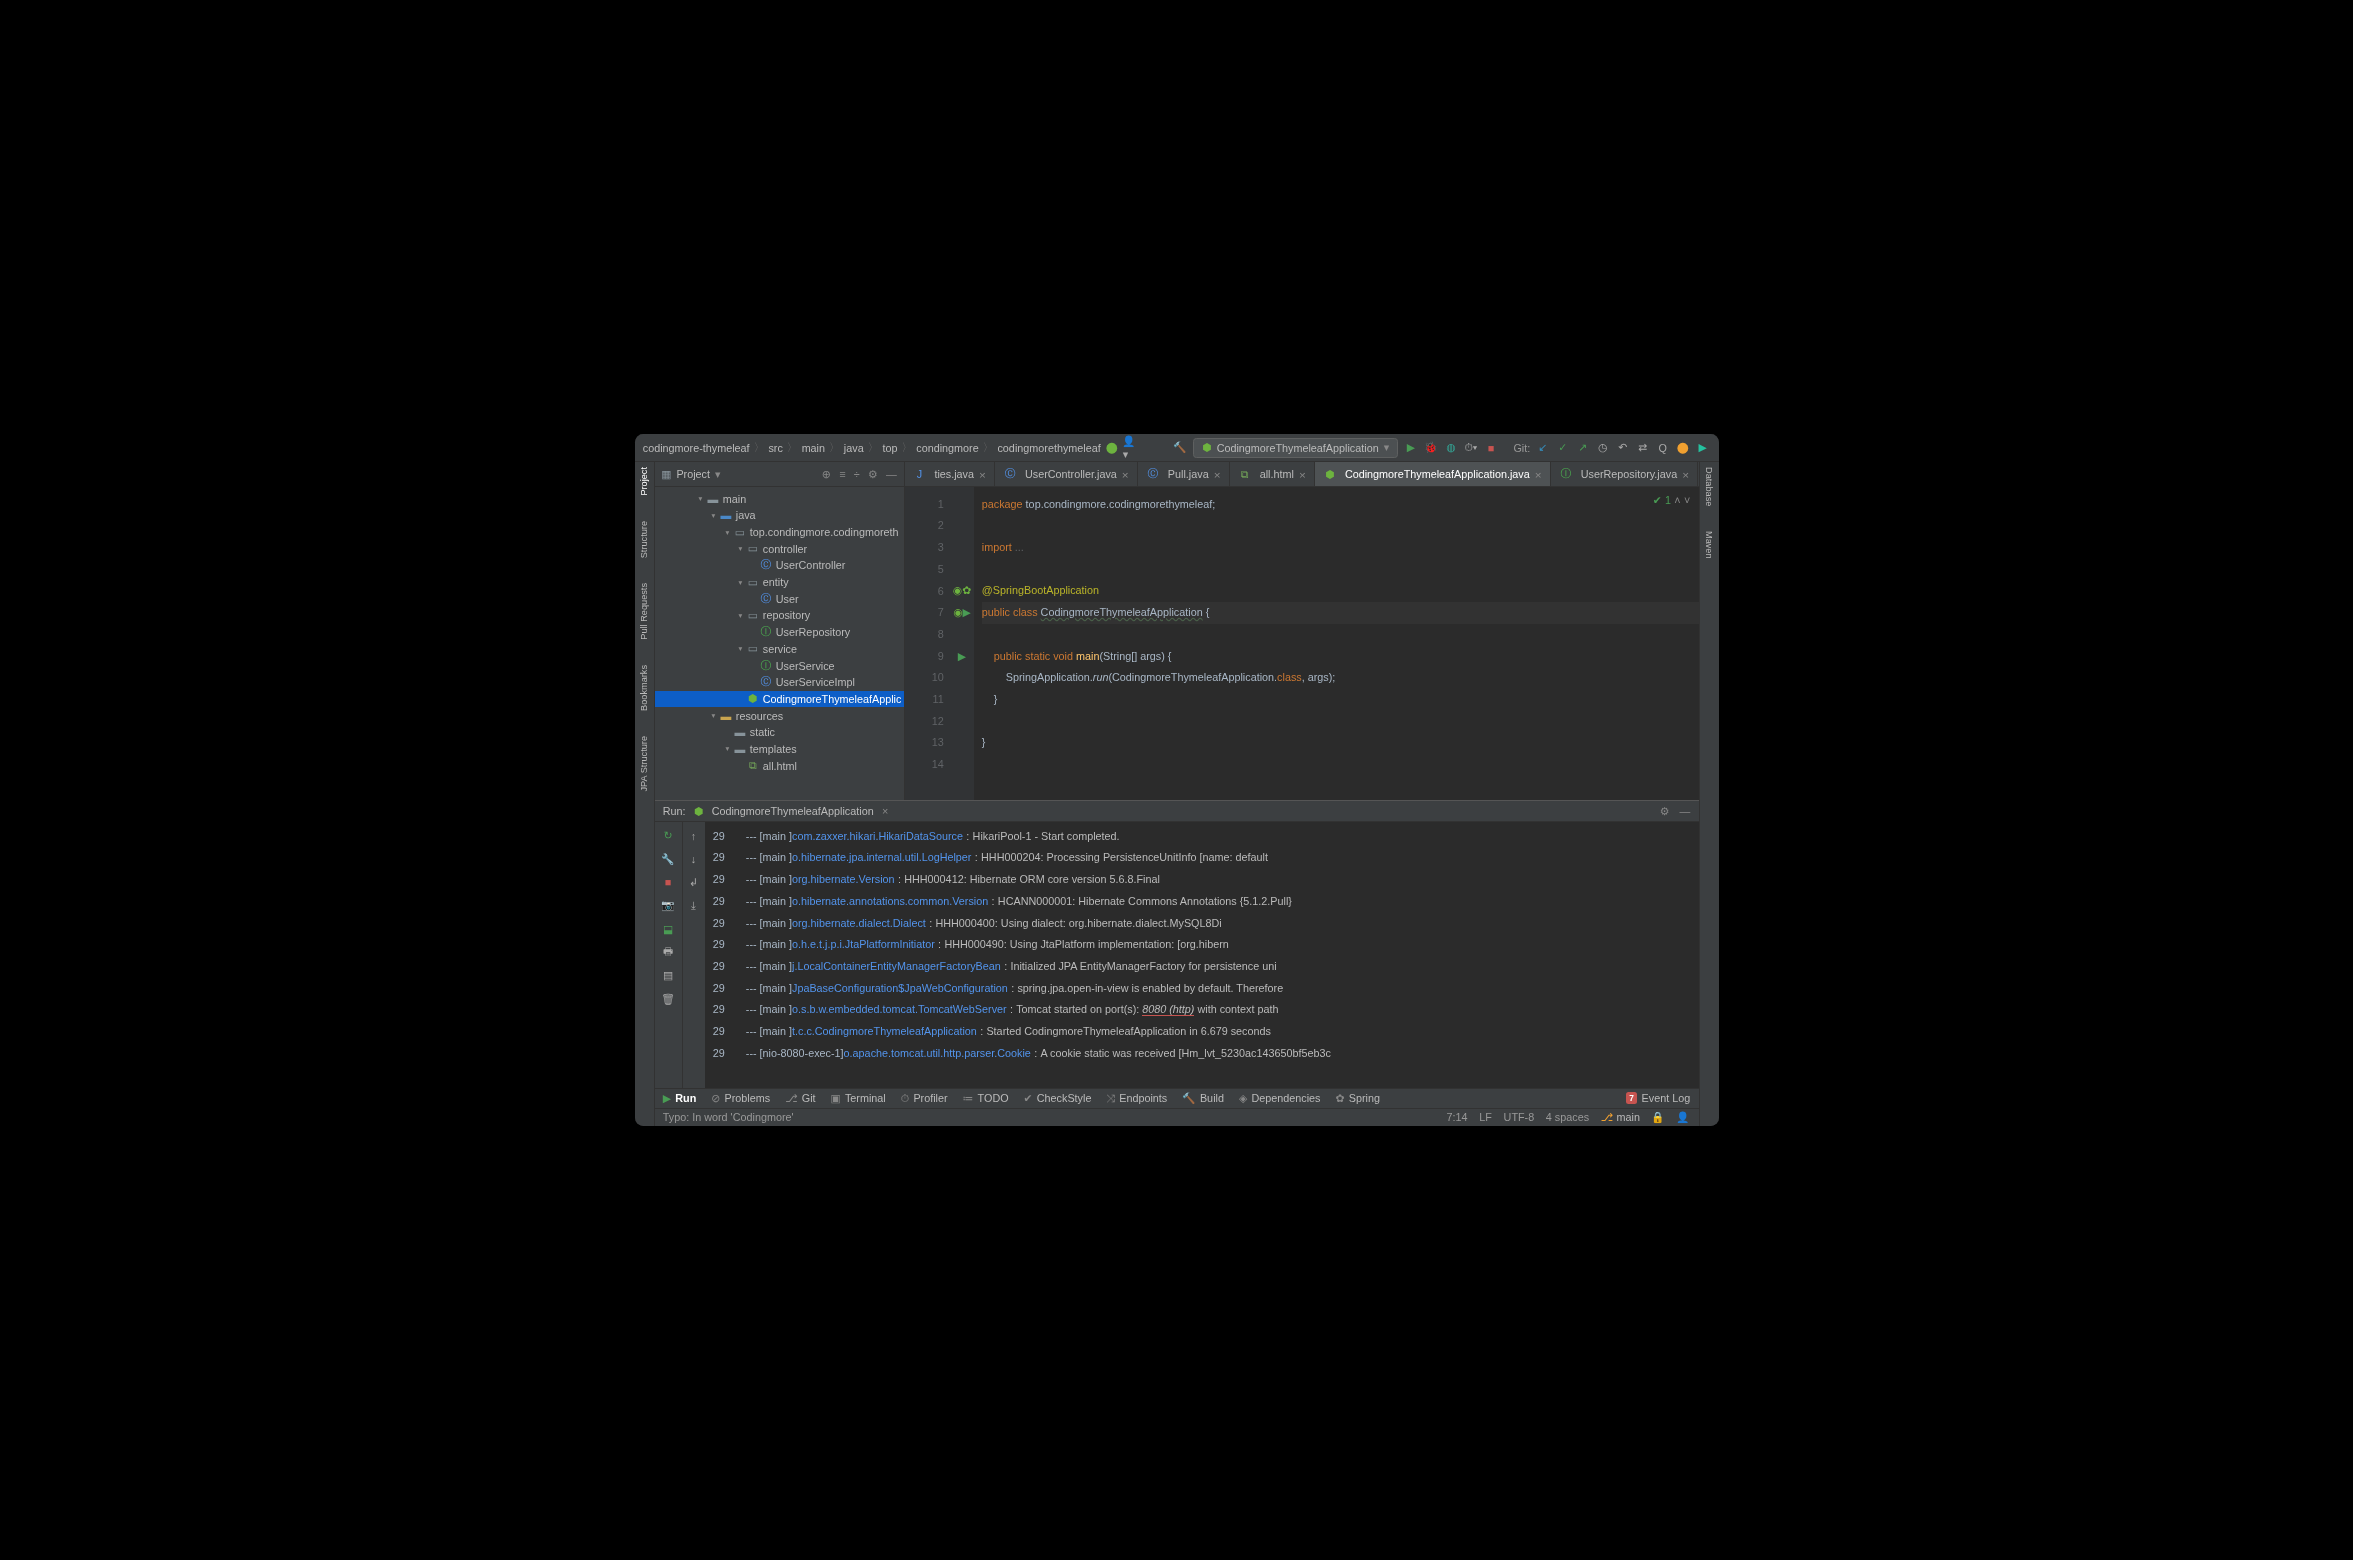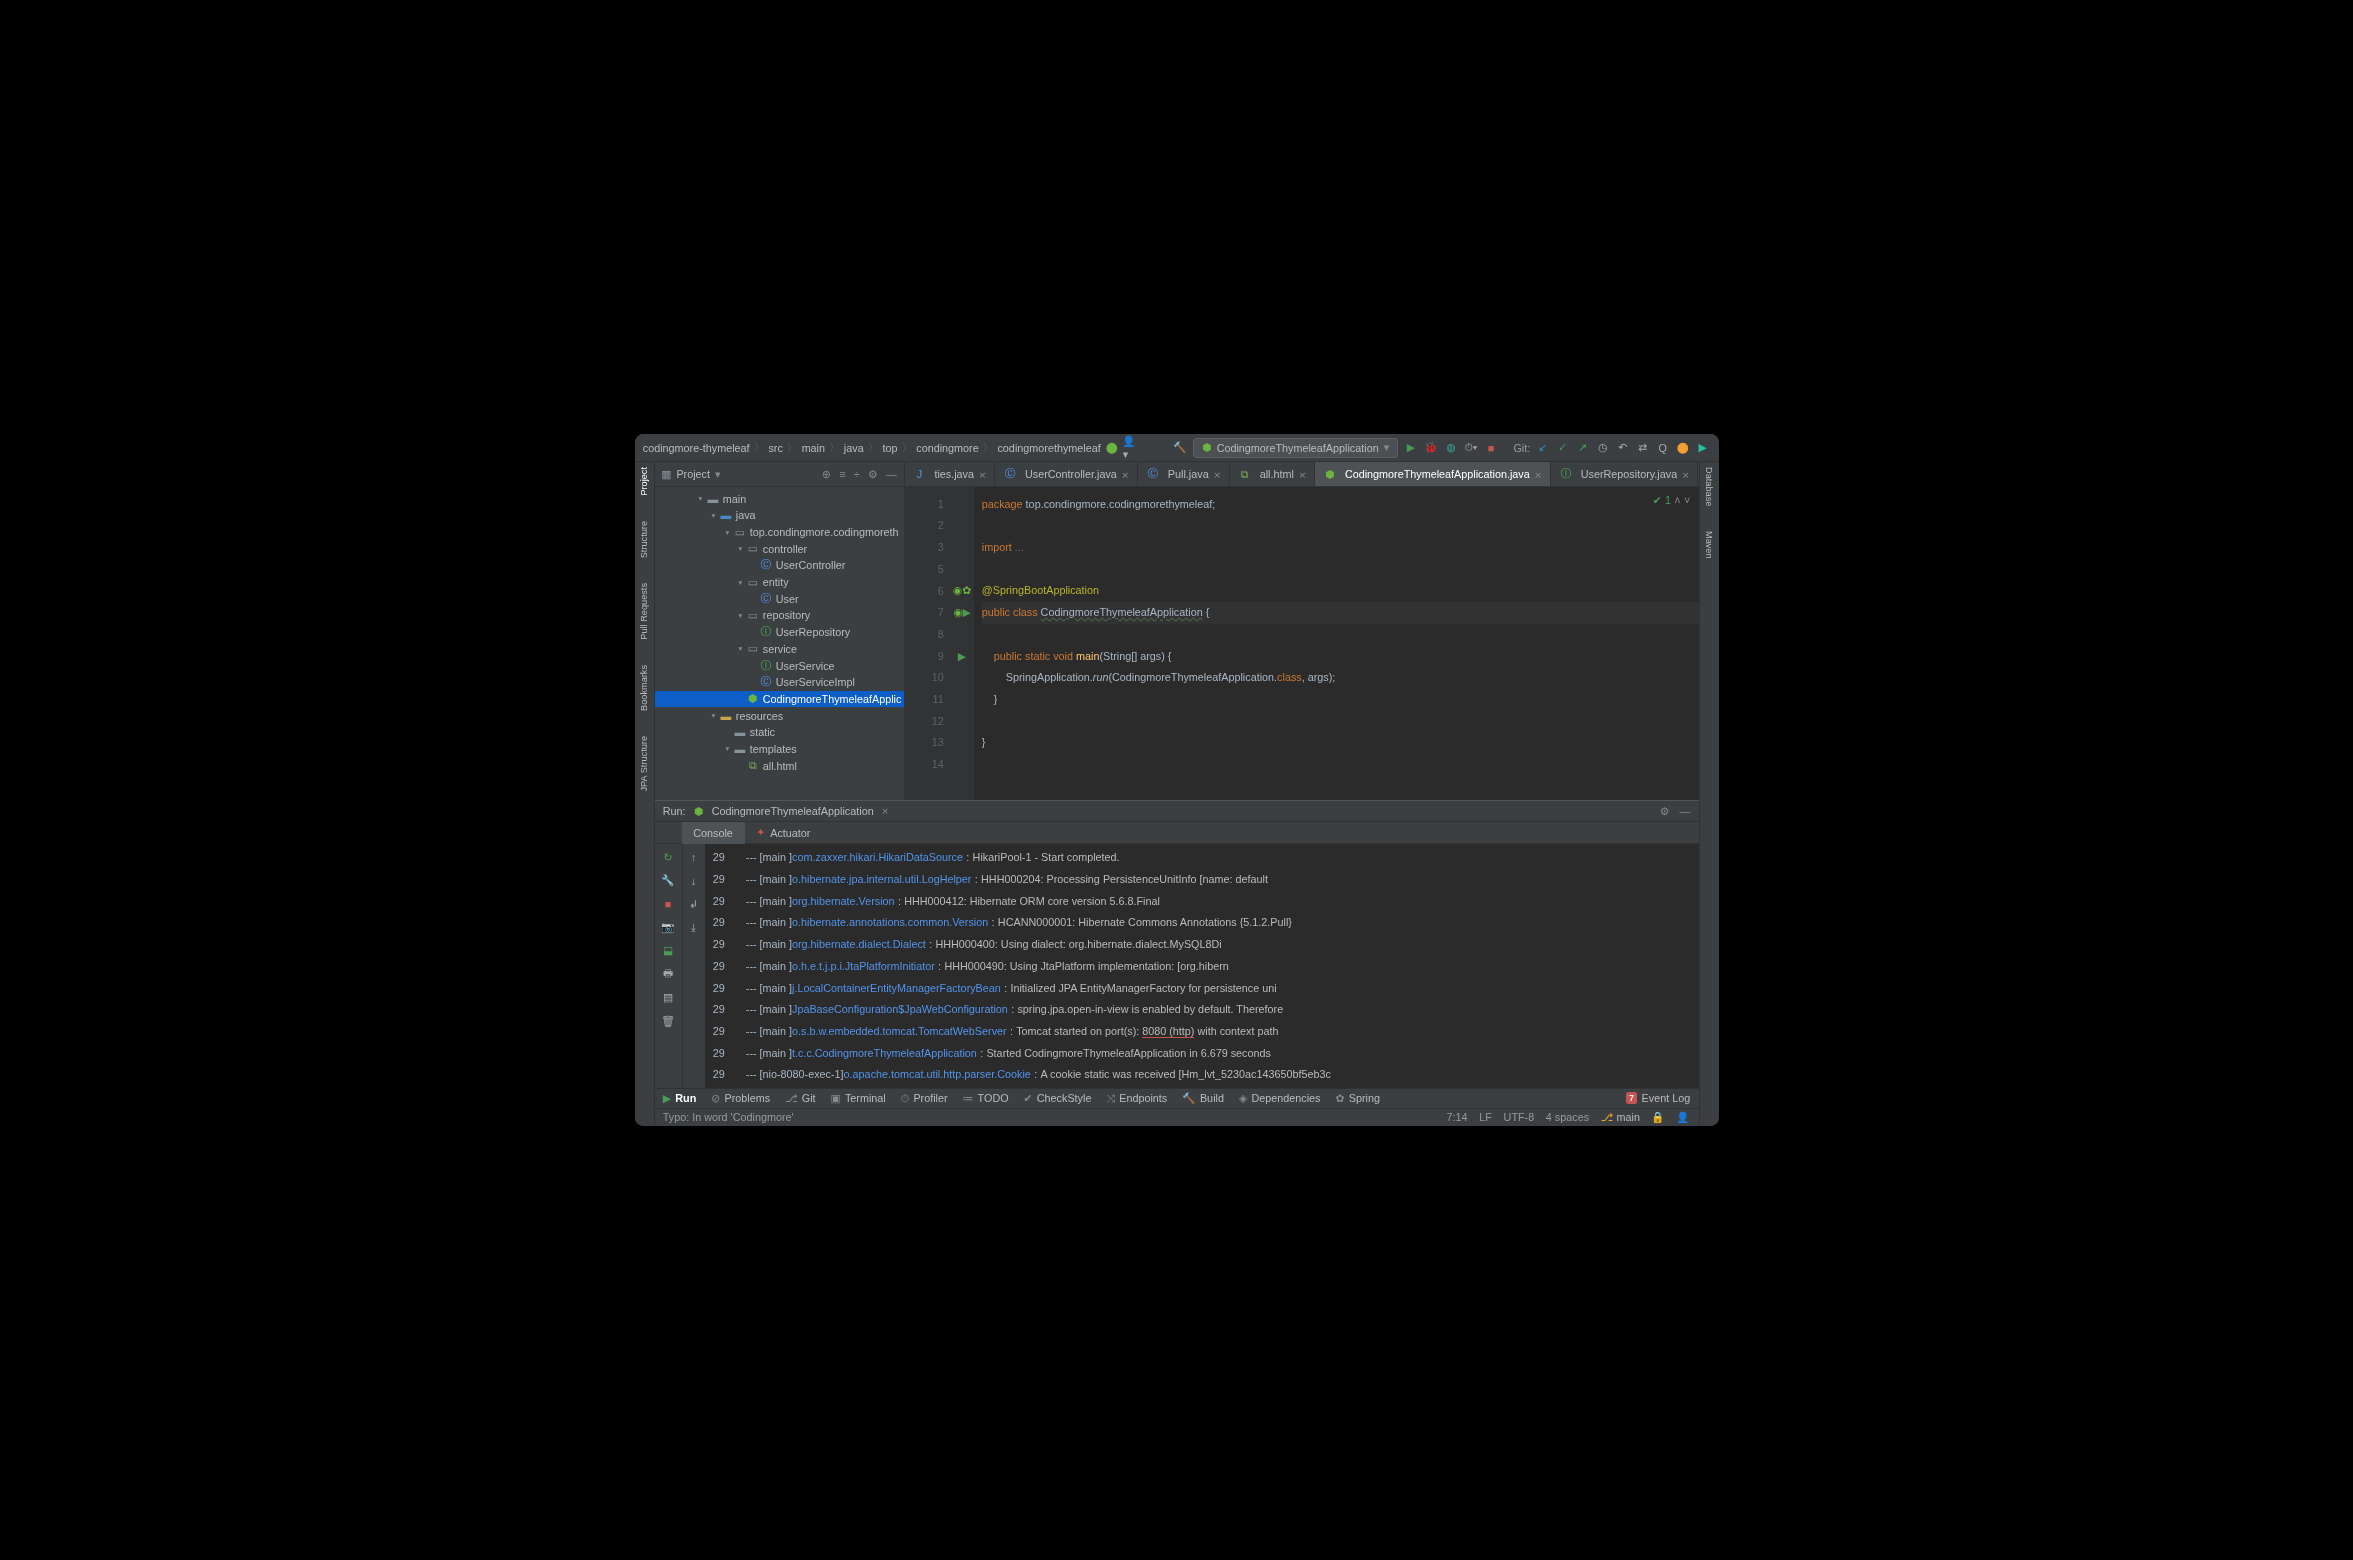--- a/index.html
+++ b/index.html
@@ -68,21 +68,21 @@
 .run-side { width: 27px; background: #3c3f41; display: flex; flex-direction: column; align-items: center; gap: 6.7px; padding-top: 5px; }
 .run-side2 { width: 23px; background: #3c3f41; display: flex; flex-direction: column; align-items: center; gap: 6.7px; padding-top: 5px; border-left: 0.8px solid #323232; }
 .run-btn { width: 16.7px; height: 16.7px; display: flex; align-items: center; justify-content: center; color: #aaa; cursor: pointer; }
 .console { flex: 1; padding: 3.3px 8.3px; font-family: "JetBrains Mono", Menlo, monospace; font-size: 11.3px; line-height: 21.7px; color: #bbb; overflow: auto; white-space: nowrap; }
 .con-line { display: flex; }
 .con-ts { color: #a9b7c6; width: 33px; }
 .con-dash { color: #a9b7c6; }
 .con-logger { color: #5394ec; }
 .con-msg { color: #bbb; }
 .con-sep { color: #bbb; margin: 0 3.3px; }
-.underline-red { border-bottom: 1.7px solid #c75450; }
+.underline-red { border-bottom: 1.7px solid #c75450; font-style: italic; }
 .bottom-toolbar { height: 20px; background: #3c3f41; display: flex; align-items: center; padding: 0 8.3px; gap: 15px; font-size: 9.2px; color: #bbb; border-top: 0.8px solid #323232; }
 .bt-item { display: flex; align-items: center; gap: 4.2px; cursor: pointer; }
 .bt-spacer { flex: 1; }
 .event-badge { background: #c75450; color: #fff; border-radius: 2.5px; width: 11.7px; height: 11.7px; display: inline-flex; align-items: center; justify-content: center; font-size: 8.3px; font-weight: bold; }
 .statusbar { height: 18.3px; background: #3c3f41; display: flex; align-items: center; padding: 0 8.3px; font-size: 9.2px; color: #999; border-top: 0.8px solid #323232; }
 .status-right { margin-left: auto; display: flex; gap: 11.7px; align-items: center; }
 .branch { color: #bbb; display: flex; align-items: center; gap: 3.3px; }
 .play-icon { color: #499c54; }
 .bug-icon { color: #499c54; }
 .stop-icon { color: #c75450; }
@@ -341,29 +341,20 @@
         <div class="run-header">
           <span>Run:</span>
           <span style="color:#6db33f">⬢</span>
           <span>CodingmoreThymeleafApplication</span>
           <span style="color:#888">×</span>
           <div class="run-header-right">
             <span>⚙</span>
             <span>—</span>
           </div>
         </div>
-        <div class="run-tabs" id="run-tabs">
-            <div class="rtab active">
-              <span>Console</span>
-            </div>
-            <div class="rtab">
-              <span style="color:#c75450">✦</span>
-              <span>Actuator</span>
-            </div>
-          </div>
         <div class="run-body">
           <div class="run-side">
             <span class="run-btn play-icon">↻</span>
             <span class="run-btn" style="color:#aaa">🔧</span>
             <span class="run-btn stop-icon">■</span>
             <span class="run-btn">📷</span>
             <span class="run-btn" style="color:#499c54">⬓</span>
             <span class="run-btn">🖶</span>
             <span class="run-btn">▤</span>
             <span class="run-btn">🗑</span>

